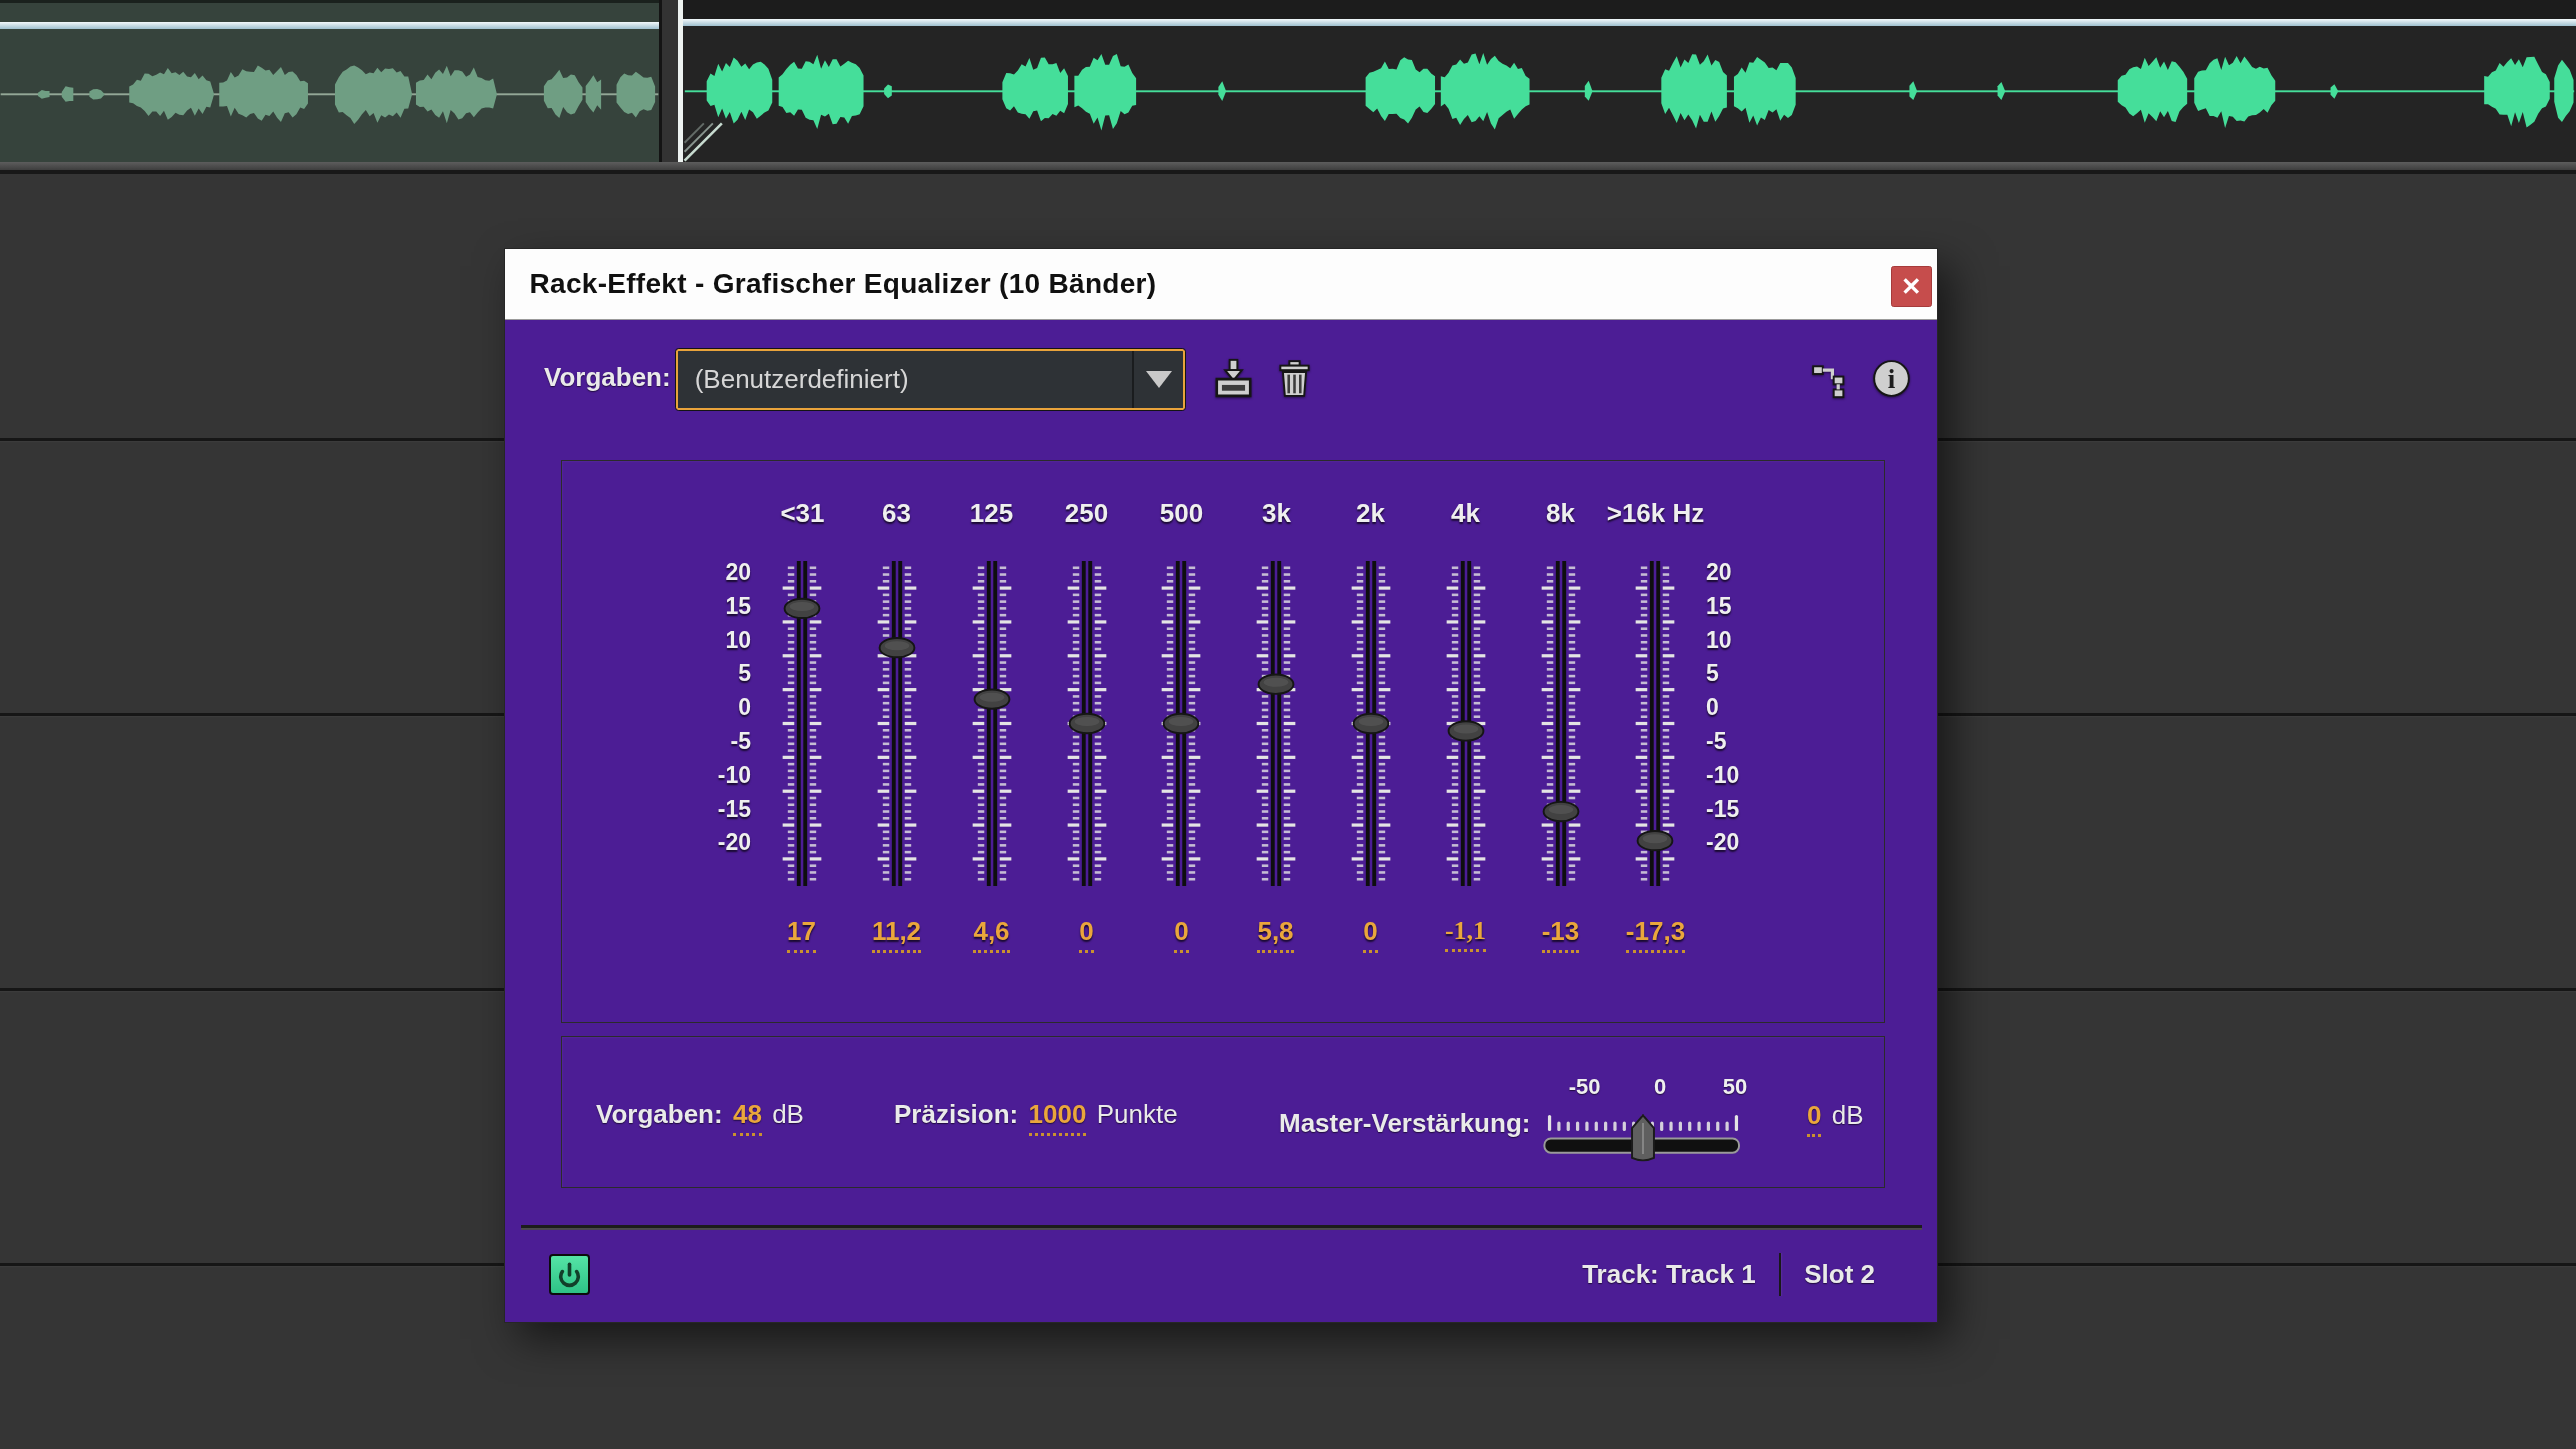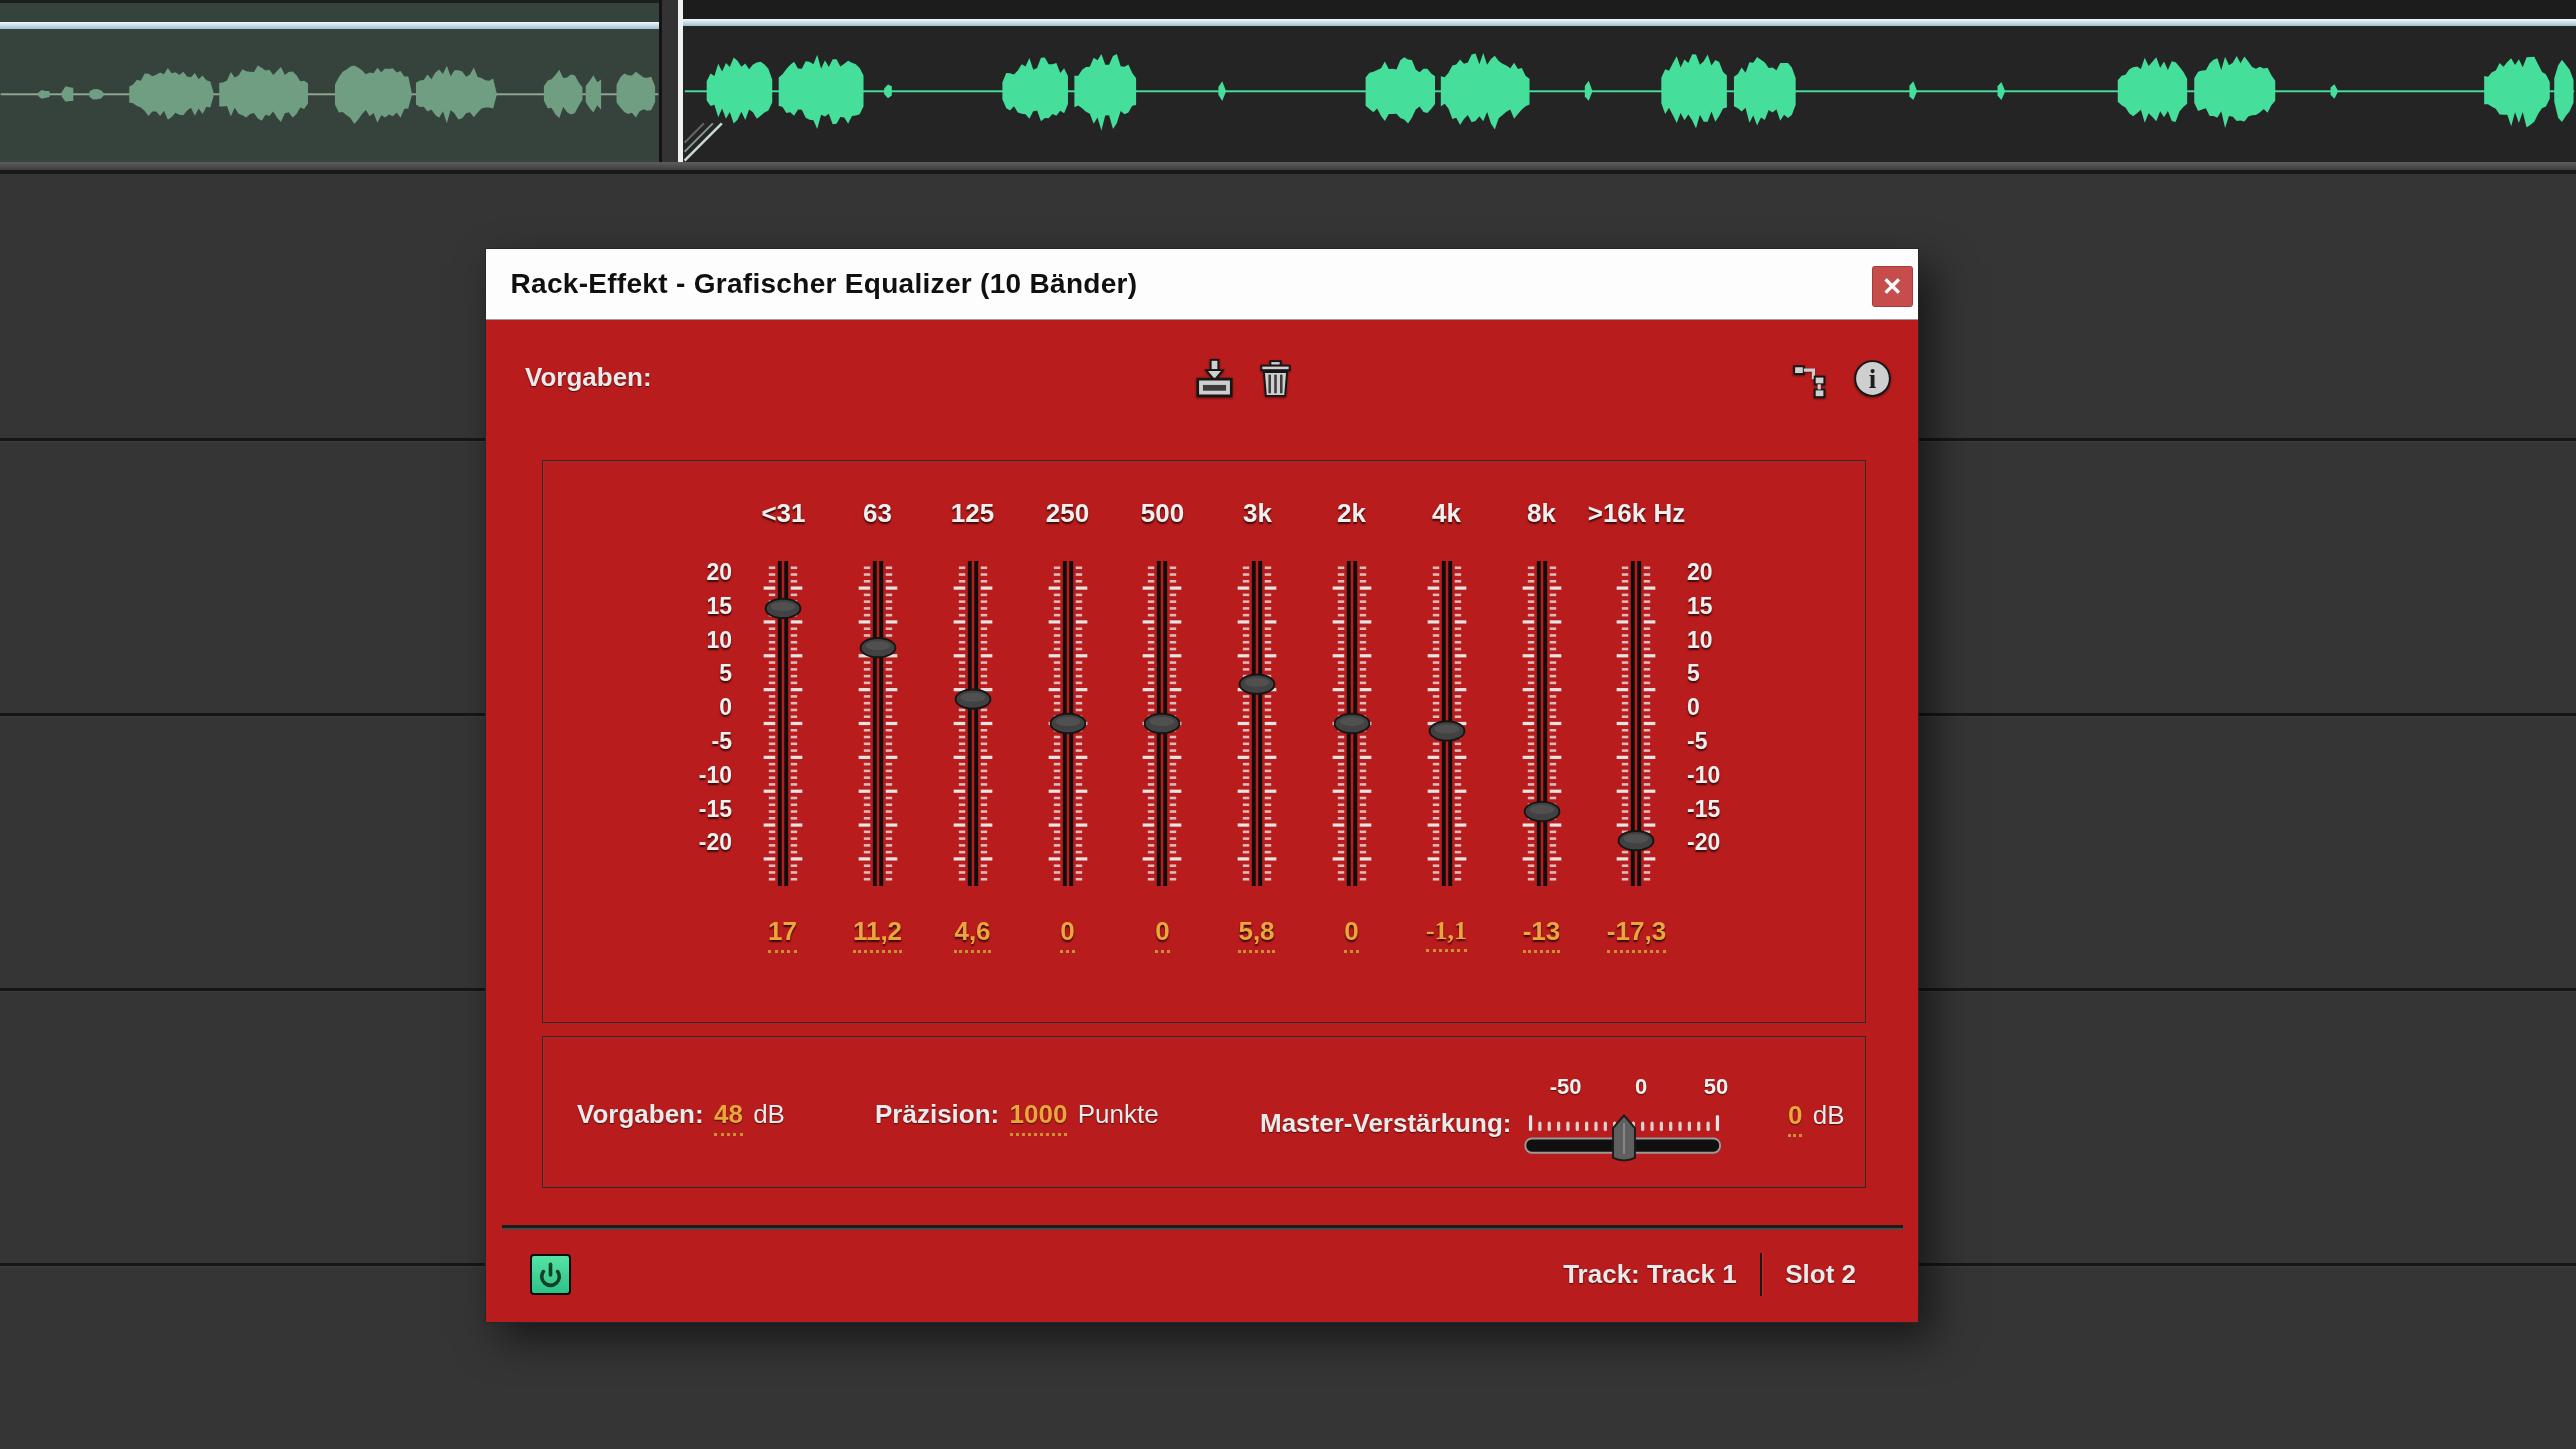--- a/index.html
+++ b/index.html
@@ -15,21 +15,21 @@
   .clip-gap{position:absolute;left:659px;top:0;width:19.3px;height:162px;background:#333333;border-left:3.2px solid #141414;box-sizing:border-box;}
   .clip-divider{position:absolute;left:678px;top:0;width:5.2px;height:166px;background:#eef3f1;}
   .clip-bottom{position:absolute;left:0;top:162px;width:2576px;height:7.7px;background:linear-gradient(#5d5d5d,#3e3e3e);}
   .clip-bottom-line{position:absolute;left:0;top:170px;width:2576px;height:3.9px;background:#181818;}
   .wave-svg{position:absolute;left:0;top:0;}
 
   
   .track-line{position:absolute;left:0;width:2576px;height:3.2px;background:#161616;box-shadow:0 1.3px 0 rgba(255,255,255,0.03);}
 
   
-  .dialog{position:absolute;left:485px;top:248px;width:1434px;height:1075px;background:#b91c1c;border:1.3px solid #262626;box-sizing:border-box;box-shadow:14px 16.7px 39px rgba(0,0,0,0.55);}
+  .dialog{position:absolute;left:504px;top:248px;width:1434px;height:1075px;background:#4c1d95;border:1.3px solid #262626;box-sizing:border-box;box-shadow:14px 16.7px 39px rgba(0,0,0,0.55);}
   .titlebar{position:absolute;left:0;top:0;width:100%;height:71px;background:#fdfdfd;border-bottom:1.3px solid #9a9a9a;box-sizing:border-box;}
   .title{position:absolute;left:24.5px;top:0;height:70px;display:flex;align-items:center;font-size:28px;font-weight:600;color:#101010;letter-spacing:0.3px;}
   .close-btn{position:absolute;right:5.2px;top:17.4px;width:41px;height:41px;background:#c64d4c;border:1.9px solid #a63b3b;border-radius:2.6px;box-sizing:border-box;display:flex;align-items:center;justify-content:center;color:#fff;font-size:24.5px;font-weight:700;cursor:default;}
 
   
   .preset-label{position:absolute;left:39px;top:113px;font-size:26px;font-weight:700;color:#eaeaea;text-shadow:0 1.3px 1.3px rgba(0,0,0,.6);}
   .combo{position:absolute;left:171px;top:100px;width:509px;height:61px;box-sizing:border-box;background:#2e3236;border:2.6px solid #e9a33b;outline:1.9px solid #141414;border-radius:2.6px;display:flex;align-items:center;}
   .combo-text{margin-left:16.7px;font-size:26px;color:#d6d6d6;}
   .combo-arrow-zone{position:absolute;right:0;top:0;bottom:0;width:49px;border-left:2.6px solid #1a1c1e;display:flex;align-items:center;justify-content:center;}
   .combo-triangle{width:0;height:0;border-left:13.5px solid transparent;border-right:13.5px solid transparent;border-top:17.4px solid #c9c9c9;}
@@ -124,20 +124,26 @@
   <div class="track-line" style="top:1263px"></div>
 
   <div class="dialog">
 
     <div class="titlebar">
       <div class="title">Rack-Effekt - Grafischer Equalizer (10 Bänder)</div>
       <div class="close-btn">✕</div>
     </div>
 
     <div class="preset-label">Vorgaben:</div>
+    <div class="combo">
+      <div class="combo-text">(Benutzerdefiniert)</div>
+      <div class="combo-arrow-zone">
+        <div class="combo-triangle"></div>
+      </div>
+    </div>
 
     <div class="icon-btn" style="left:705px">
       <svg width="45" height="45" viewBox="0 0 70 70">
         <rect x="29" y="6" width="12" height="16" fill="#cfcfcf" stroke="#161616" stroke-width="3"></rect>
         <polygon points="22,22 48,22 35,38" fill="#cfcfcf" stroke="#161616" stroke-width="3"></polygon>
         <path d="M9,36 h52 v26 h-52 z" fill="#cfcfcf" stroke="#161616" stroke-width="4"></path>
         <rect x="17" y="45" width="36" height="9" fill="#3c3c3c"></rect>
       </svg>
     </div>
     <div class="icon-btn" style="left:766px">

